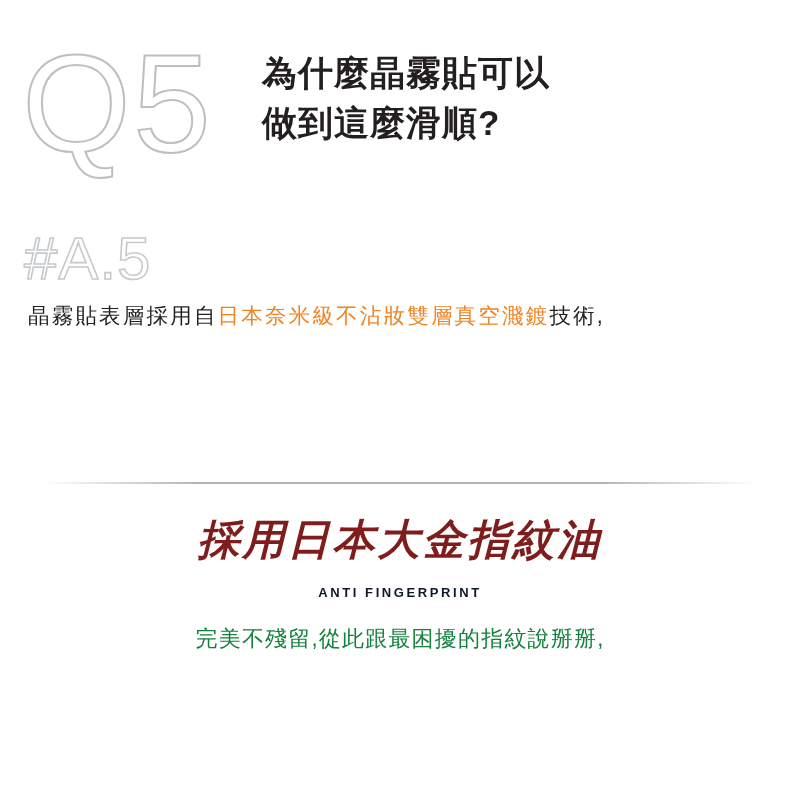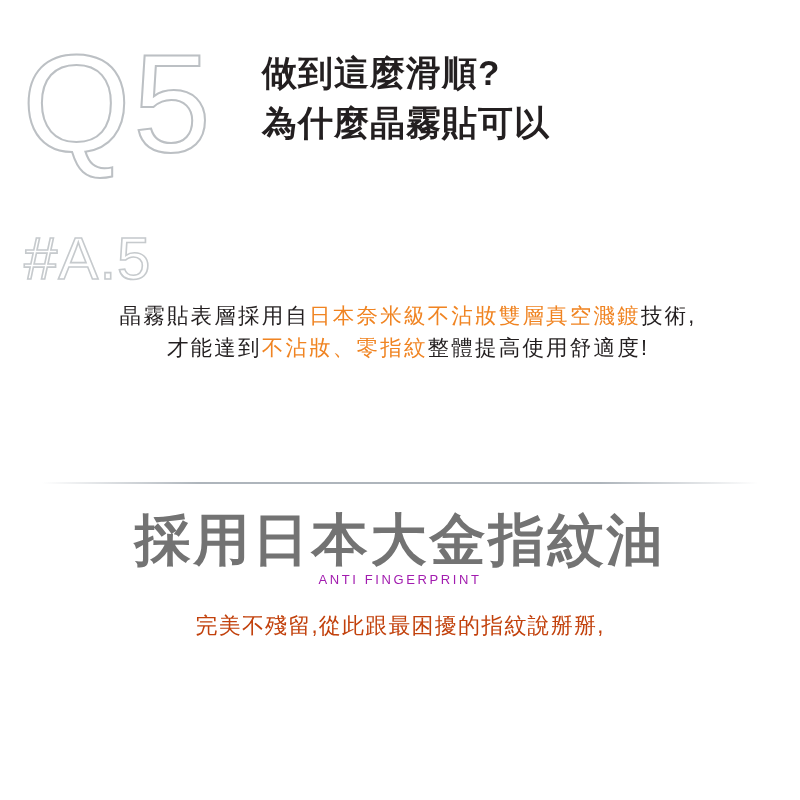--- a/index.html
+++ b/index.html
@@ -73,21 +73,21 @@
   .answer {
     position: absolute;
     left: 28px;
     top: 300px;
     width: 760px;
     font-size: 21.5px;
     line-height: 32px;
     letter-spacing: 2.2px;
     color: #231f20;
   }
-  .answer .line { white-space: nowrap; text-align: center; }
+  .answer .line { white-space: nowrap; }
   .hl { color: #f08422; }
 
   
   .divider {
     position: absolute;
     left: 42px;
     top: 482px;
     width: 716px;
     height: 2px;
     background: linear-gradient(to right, rgba(190,196,202,0) 0%, rgba(160,168,176,0.85) 22%, rgba(160,168,176,0.85) 78%, rgba(190,196,202,0) 100%);
@@ -95,64 +95,62 @@
 
   
   .lower {
     position: absolute;
     left: 0;
     top: 512px;
     width: 800px;
     text-align: center;
   }
   .lower-title {
-    font-size: 56px;
+    font-size: 42px;
     line-height: 56px;
     font-weight: 700;
     letter-spacing: 3px;
-    color: #737373;
+    color: #7f1d1d;
+    font-style: italic;
   }
   .lower-sub {
-    margin-top: 3px;
+    margin-top: 16px;
     font-size: 13px;
     line-height: 18px;
     letter-spacing: 2.6px;
-    font-weight: 400;
-    color: #a21caf;
+    font-weight: 700;
+    color: #0f172a;
   }
   .lower-body {
     margin-top: 20px;
     font-size: 22px;
     line-height: 34px;
     letter-spacing: 1.2px;
-    color: #c2410c;
+    color: #15803d;
   }
   .lower-body div { white-space: nowrap; }
 </style>
 </head>
 <body>
 
 <div class="page">
 
   <div class="qa-head">
     <div class="q-mark">Q5</div>
     <div class="q-title">
+      <div>為什麼晶霧貼可以</div>
       <div>做到這麼滑順?</div>
-      <div>為什麼晶霧貼可以</div>
     </div>
   </div>
 
   <div class="a-label">#A.5</div>
 
   <div class="answer">
     <div class="line">
       <span>晶霧貼表層採用自</span><span class="hl">日本奈米級不沾妝雙層真空濺鍍</span><span>技術,</span>
-    </div>
-    <div class="line">
-      <span>才能達到</span><span class="hl">不沾妝、零指紋</span><span>整體提高使用舒適度!</span>
     </div>
   </div>
 
   <div class="divider"></div>
 
   <div class="lower">
     <div class="lower-title">採用日本大金指紋油</div>
     <div class="lower-sub">ANTI FINGERPRINT</div>
     <div class="lower-body">
       <div>完美不殘留,從此跟最困擾的指紋說掰掰,</div>

